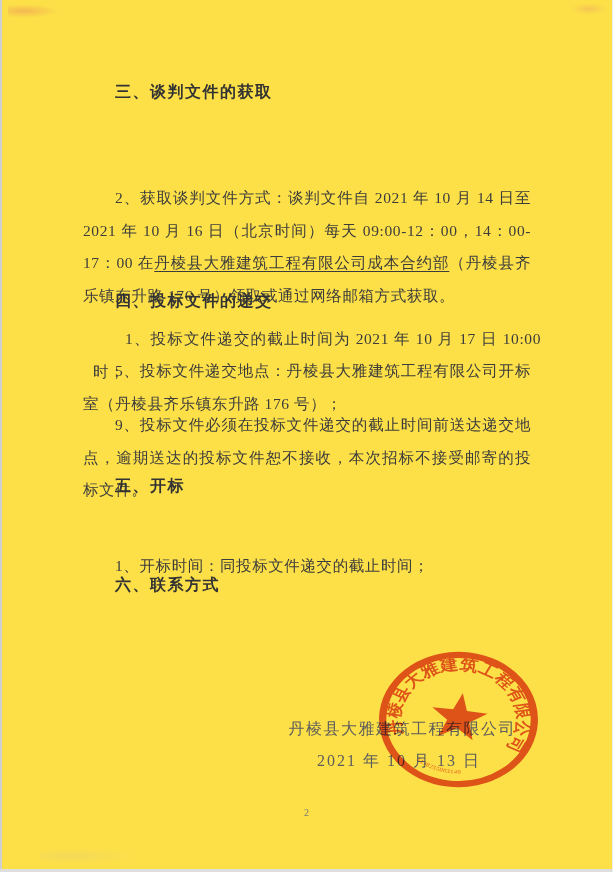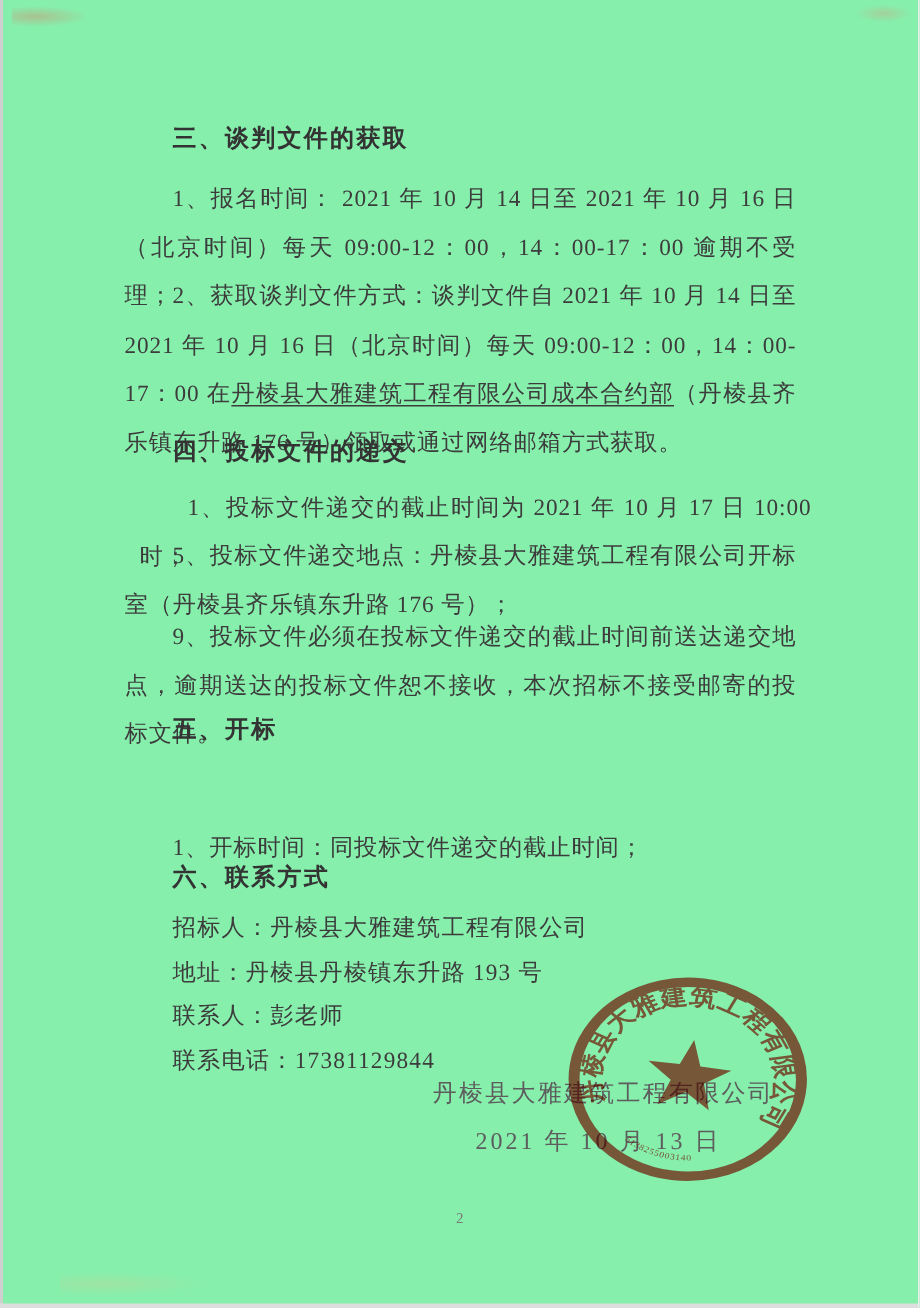--- a/index.html
+++ b/index.html
@@ -4,21 +4,21 @@
 <style>
   html,body{margin:0;padding:0;}
   body{
     background:#e9e9e9;
     font-family:"Liberation Serif","DejaVu Serif",serif;
     -webkit-font-smoothing:antialiased;
   }
   .page{
     position:relative;
     width:613px;height:872px;
-    background:#86efac;
+    background:#fde047;
     overflow:hidden;
     color:#3c3c3c;
   }
   
   .edge-left{position:absolute;left:0;top:0;width:2px;height:100%;background:#cfcfcf;}
   .edge-bottom{position:absolute;left:0;bottom:0;width:100%;height:3px;background:#dedede;}
   .edge-right{position:absolute;right:0;top:0;width:1px;height:100%;background:#ededed;}
   
   .stain{position:absolute;pointer-events:none;}
   .stain-tl{left:8px;top:4px;width:52px;height:14px;
@@ -68,23 +68,20 @@
   <div class="edge-left"></div>
   <div class="edge-bottom"></div>
   <div class="edge-right"></div>
   <div class="stain stain-tl"></div>
   <div class="stain stain-tr"></div>
   <div class="stain stain-bl"></div>
 
   <div class="blk" style="top:82px;">
     <h3 class="sec">三、谈判文件的获取</h3>
   </div>
-  <div class="blk" style="top:117px;">
-    <p class="body">1、报名时间： 2021 年 10 月 14 日至 2021 年 10 月 16 日（北京时间）每天 09:00-12：00，14：00-17：00 逾期不受理；</p>
-  </div>
   <div class="blk" style="top:182px;">
     <p class="body"><span>2、获取谈判文件方式：谈判文件自 2021 年 10 月 14 日至 2021 年 10 月 16 日（北京时间）每天 09:00-12：00，14：00-17：00 在</span><span class="ul">丹棱县大雅建筑工程有限公司成本合约部</span><span>（丹棱县齐乐镇东升路 176 号）领取或通过网络邮箱方式获取。</span></p>
   </div>
 
   <div class="blk" style="top:291px;">
     <h3 class="sec">四、投标文件的递交</h3>
   </div>
   <div class="blk" style="top:323px;margin-left:10px;">
     <p class="body">1、投标文件递交的截止时间为 2021 年 10 月 17 日 10:00 时；</p>
   </div>
@@ -98,26 +95,20 @@
   <div class="blk" style="top:476px;">
     <h3 class="sec">五、开标</h3>
   </div>
   <div class="blk" style="top:506px;margin-top:44px;">
     <p class="body">1、开标时间：同投标文件递交的截止时间；</p>
   </div>
 
   <div class="blk" style="top:575px;">
     <h3 class="sec">六、联系方式</h3>
   </div>
-  <div class="contact" style="top:604px;">
-    <div>招标人：丹棱县大雅建筑工程有限公司</div>
-    <div>地址：丹棱县丹棱镇东升路 193 号</div>
-    <div>联系人：彭老师</div>
-    <div>联系电话：17381129844</div>
-  </div>
 
   <div class="sig sig-company">丹棱县大雅建筑工程有限公司</div>
   <div class="sig sig-date">2021 年 10 月 13 日</div>
 
   <div class="stamp">
     <svg viewBox="0 0 200 200" preserveAspectRatio="none">
       <g transform="rotate(8 100 100)">
         <circle cx="100" cy="100" r="93" fill="none" stroke-width="9" stroke="#d93a2d"></circle>
         <path id="sealArcTop" d="M 34.7,130.4 A 72,72 0 1 1 165.3,130.4" fill="none"></path>
         <path id="sealArcBottom" d="M 55.3,163.9 A 78,78 0 0 0 144.7,163.9" fill="none"></path>

